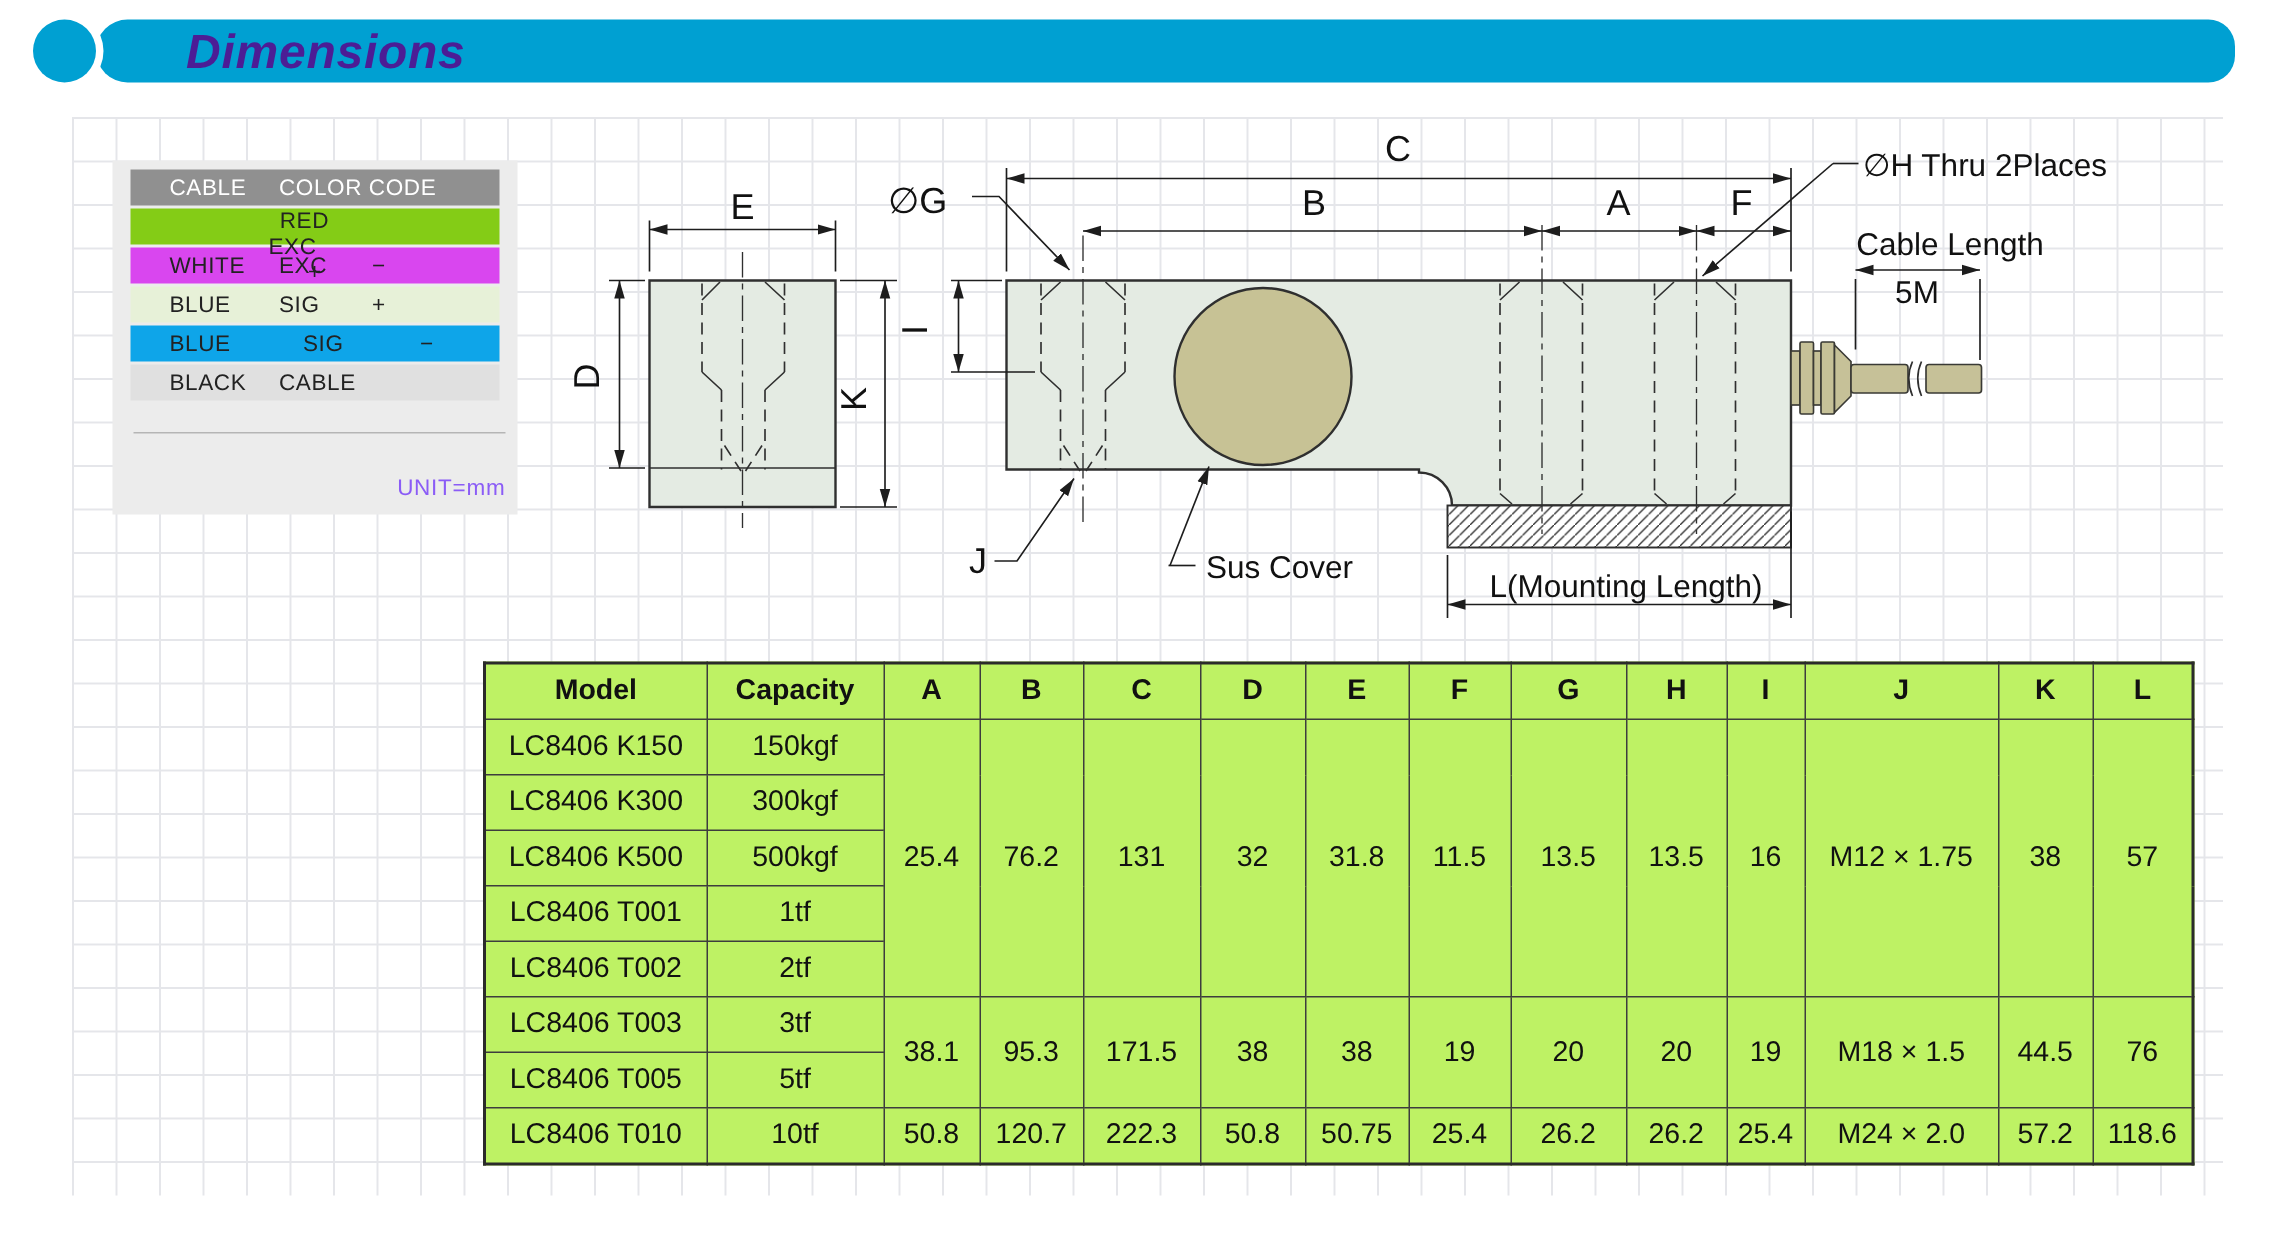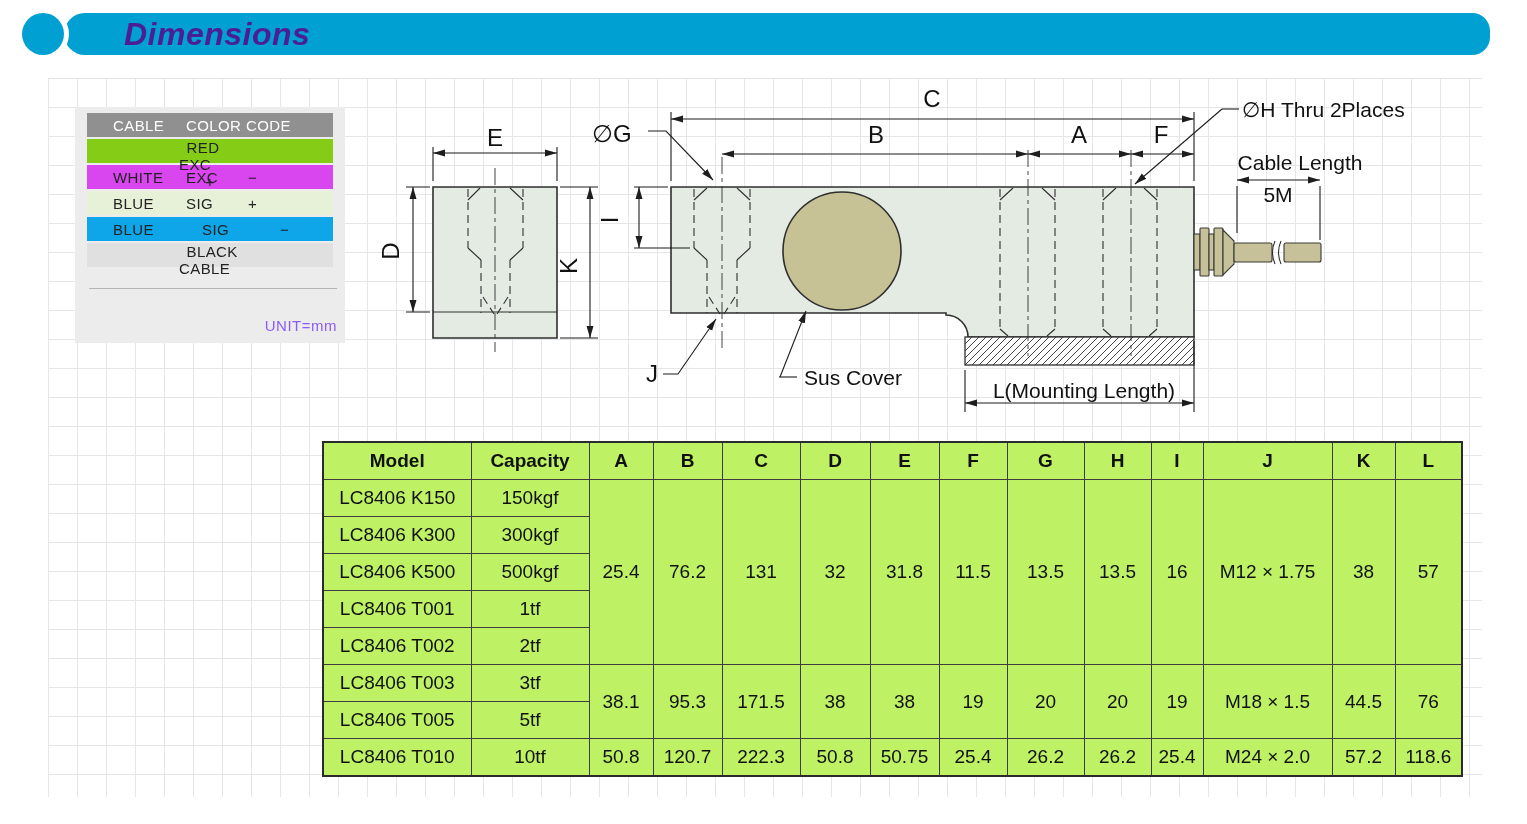--- a/index.html
+++ b/index.html
@@ -174,21 +174,21 @@
       <div class="crow" style="background: rgb(231, 241, 216);">
         <span class="crow-name">BLUE</span>
         <span class="crow-code">SIG</span>
         <span>+</span>
       </div>
       <div class="crow" style="background: #0ea5e9; gap: 16px;">
         <span class="crow-name">BLUE</span>
         <span class="crow-code">SIG</span>
         <span>−</span>
       </div>
-      <div class="crow" style="background: rgb(224, 224, 224); flex-direction: column;">
+      <div class="crow" style="background: rgb(224, 224, 224);">
         <span class="crow-name">BLACK</span>
         <span class="crow-code">CABLE</span>
         <span></span>
       </div>
     </div>
   <div class="cdivider"></div>
   <div class="unit-note">UNIT=mm</div>
 </div>
 
 <table class="spec-table">

